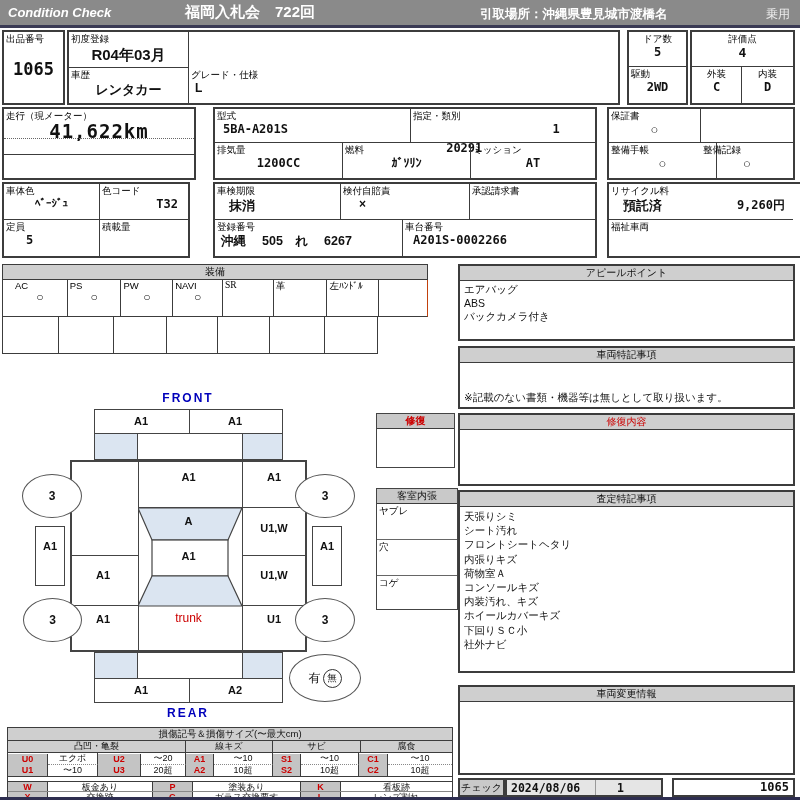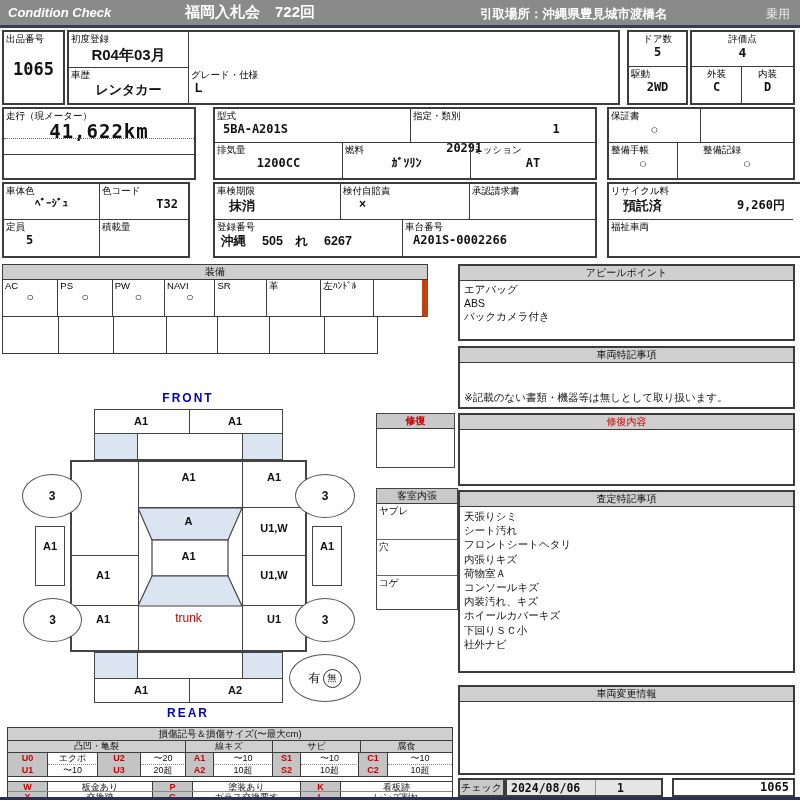--- a/index.html
+++ b/index.html
@@ -118,21 +118,21 @@
     <div class="val num ctr" style="font-size:12px;">AT</div>
   </div>
 </div>
 
 <div class="box" style="left:607px;top:107px;width:188px;height:73px;">
   <div class="cell brd-r brd-b" style="left:0;top:0;width:92px;height:34px;">
     <div class="lbl">保証書</div>
     <div class="val ctr" style="font-size:13px;">○</div>
   </div>
   <div class="cell brd-b" style="left:92px;top:0;width:92px;height:34px;"></div>
-  <div class="cell brd-r" style="left:0;top:34px;width:69px;height:35px;">
+  <div class="cell brd-r" style="left:0;top:34px;width:108px;height:35px;">
     <div class="lbl">整備手帳</div>
     <div class="val ctr" style="font-size:13px;">○</div>
   </div>
   <div class="cell" style="left:92px;top:34px;width:92px;height:35px;">
     <div class="lbl">整備記録</div>
     <div class="val ctr" style="font-size:13px;">○</div>
   </div>
 </div>
 
 <div class="box" style="left:2px;top:182px;width:188px;height:76px;">
@@ -186,26 +186,26 @@
     </div>
   </div>
   <div class="cell" style="left:0;top:36px;width:184px;height:36px;">
     <div class="lbl">福祉車両</div>
     <div class="val"></div>
   </div>
 </div>
 
 <div class="abs" style="left:2px;top:264px;width:426px;">
   <div class="shdr" style="border:1px solid #3c3c3c;">装備</div>
-  <div style="display:flex;border-left:1px solid #3c3c3c;border-right:6px solid #c2410c;border-bottom:1px solid #3c3c3c;height:36px;">
+  <div style="display:flex;border-left:1px solid #3c3c3c;border-right:1px solid #c2410c;border-bottom:1px solid #3c3c3c;height:36px;padding-left:10px;">
     <div class="lcell" style="width:56px;text-align:left;"><span class="lbl">AC</span><div class="ctr val" style="font-size:12px;">○</div></div>
     <div class="lcell" style="width:55px;text-align:left;"><span class="lbl">PS</span><div class="ctr val" style="font-size:12px;">○</div></div>
     <div class="lcell" style="width:53px;text-align:left;"><span class="lbl">PW</span><div class="ctr val" style="font-size:12px;">○</div></div>
     <div class="lcell" style="width:51px;text-align:left;"><span class="lbl">NAVI</span><div class="ctr val" style="font-size:12px;">○</div></div>
-    <div class="lcell" style="width:52px;text-align:left;"><span class="lbl">SR</span><div class="ctr val" style="font-size:12px;"></div></div>
+    <div class="lcell" style="width:52px;text-align:left;font-family:Liberation Serif, serif;"><span class="lbl">SR</span><div class="ctr val" style="font-size:12px;"></div></div>
     <div class="lcell" style="width:55px;text-align:left;"><span class="lbl">革</span><div class="ctr val" style="font-size:12px;"></div></div>
     <div class="lcell" style="width:53px;text-align:left;"><span class="lbl">左ﾊﾝﾄﾞﾙ</span><div class="ctr val" style="font-size:12px;"></div></div>
     <div class="lcell" style="width:49px;border-right:none;"></div>
   </div>
   <div style="display:flex;width:375px;border-left:1px solid #3c3c3c;border-bottom:1px solid #3c3c3c;height:36px;">
     <div class="lcell" style="width:56px;"></div>
       <div class="lcell" style="width:55px;"></div>
     <div class="lcell" style="width:53px;"></div>
       <div class="lcell" style="width:51px;"></div>
     <div class="lcell" style="width:52px;"></div>
@@ -342,21 +342,21 @@
 </div>
 
 <div class="abs" style="left:7px;top:727px;width:446px;border:1px solid #3c3c3c;">
   <div class="gray ctr" style="height:12px;font-size:9.5px;line-height:12px;border-bottom:1px solid #3c3c3c;">損傷記号＆損傷サイズ(〜最大cm)</div>
   <div class="legend-row" style="height:12px;border-bottom:1px solid #3c3c3c;">
     <div class="lcell gray" style="width:178px;">凸凹・亀裂</div>
     <div class="lcell gray" style="width:87px;">線キズ</div>
     <div class="lcell gray" style="width:88px;">サビ</div>
     <div class="lcell gray" style="width:91px;border-right:none;">腐食</div>
   </div>
-  <div class="legend-row" style="height:12px;">
+  <div class="legend-row" style="height:12px;align-items:center;">
     <div class="lcell lcode" style="width:40px;">U0</div>
     <div class="lcell" style="width:50px;border-bottom:1px dotted #888;">エクボ</div>
     <div class="lcell lcode" style="width:43px;">U2</div>
     <div class="lcell" style="width:45px;border-bottom:1px dotted #888;">〜20</div>
     <div class="lcell lcode" style="width:28px;">A1</div>
     <div class="lcell" style="width:59px;border-bottom:1px dotted #888;">〜10</div>
     <div class="lcell lcode" style="width:28px;">S1</div>
     <div class="lcell" style="width:58px;border-bottom:1px dotted #888;">〜10</div>
     <div class="lcell lcode" style="width:29px;">C1</div>
     <div class="lcell" style="width:64px;border-right:none;border-bottom:1px dotted #888;">〜10</div>

